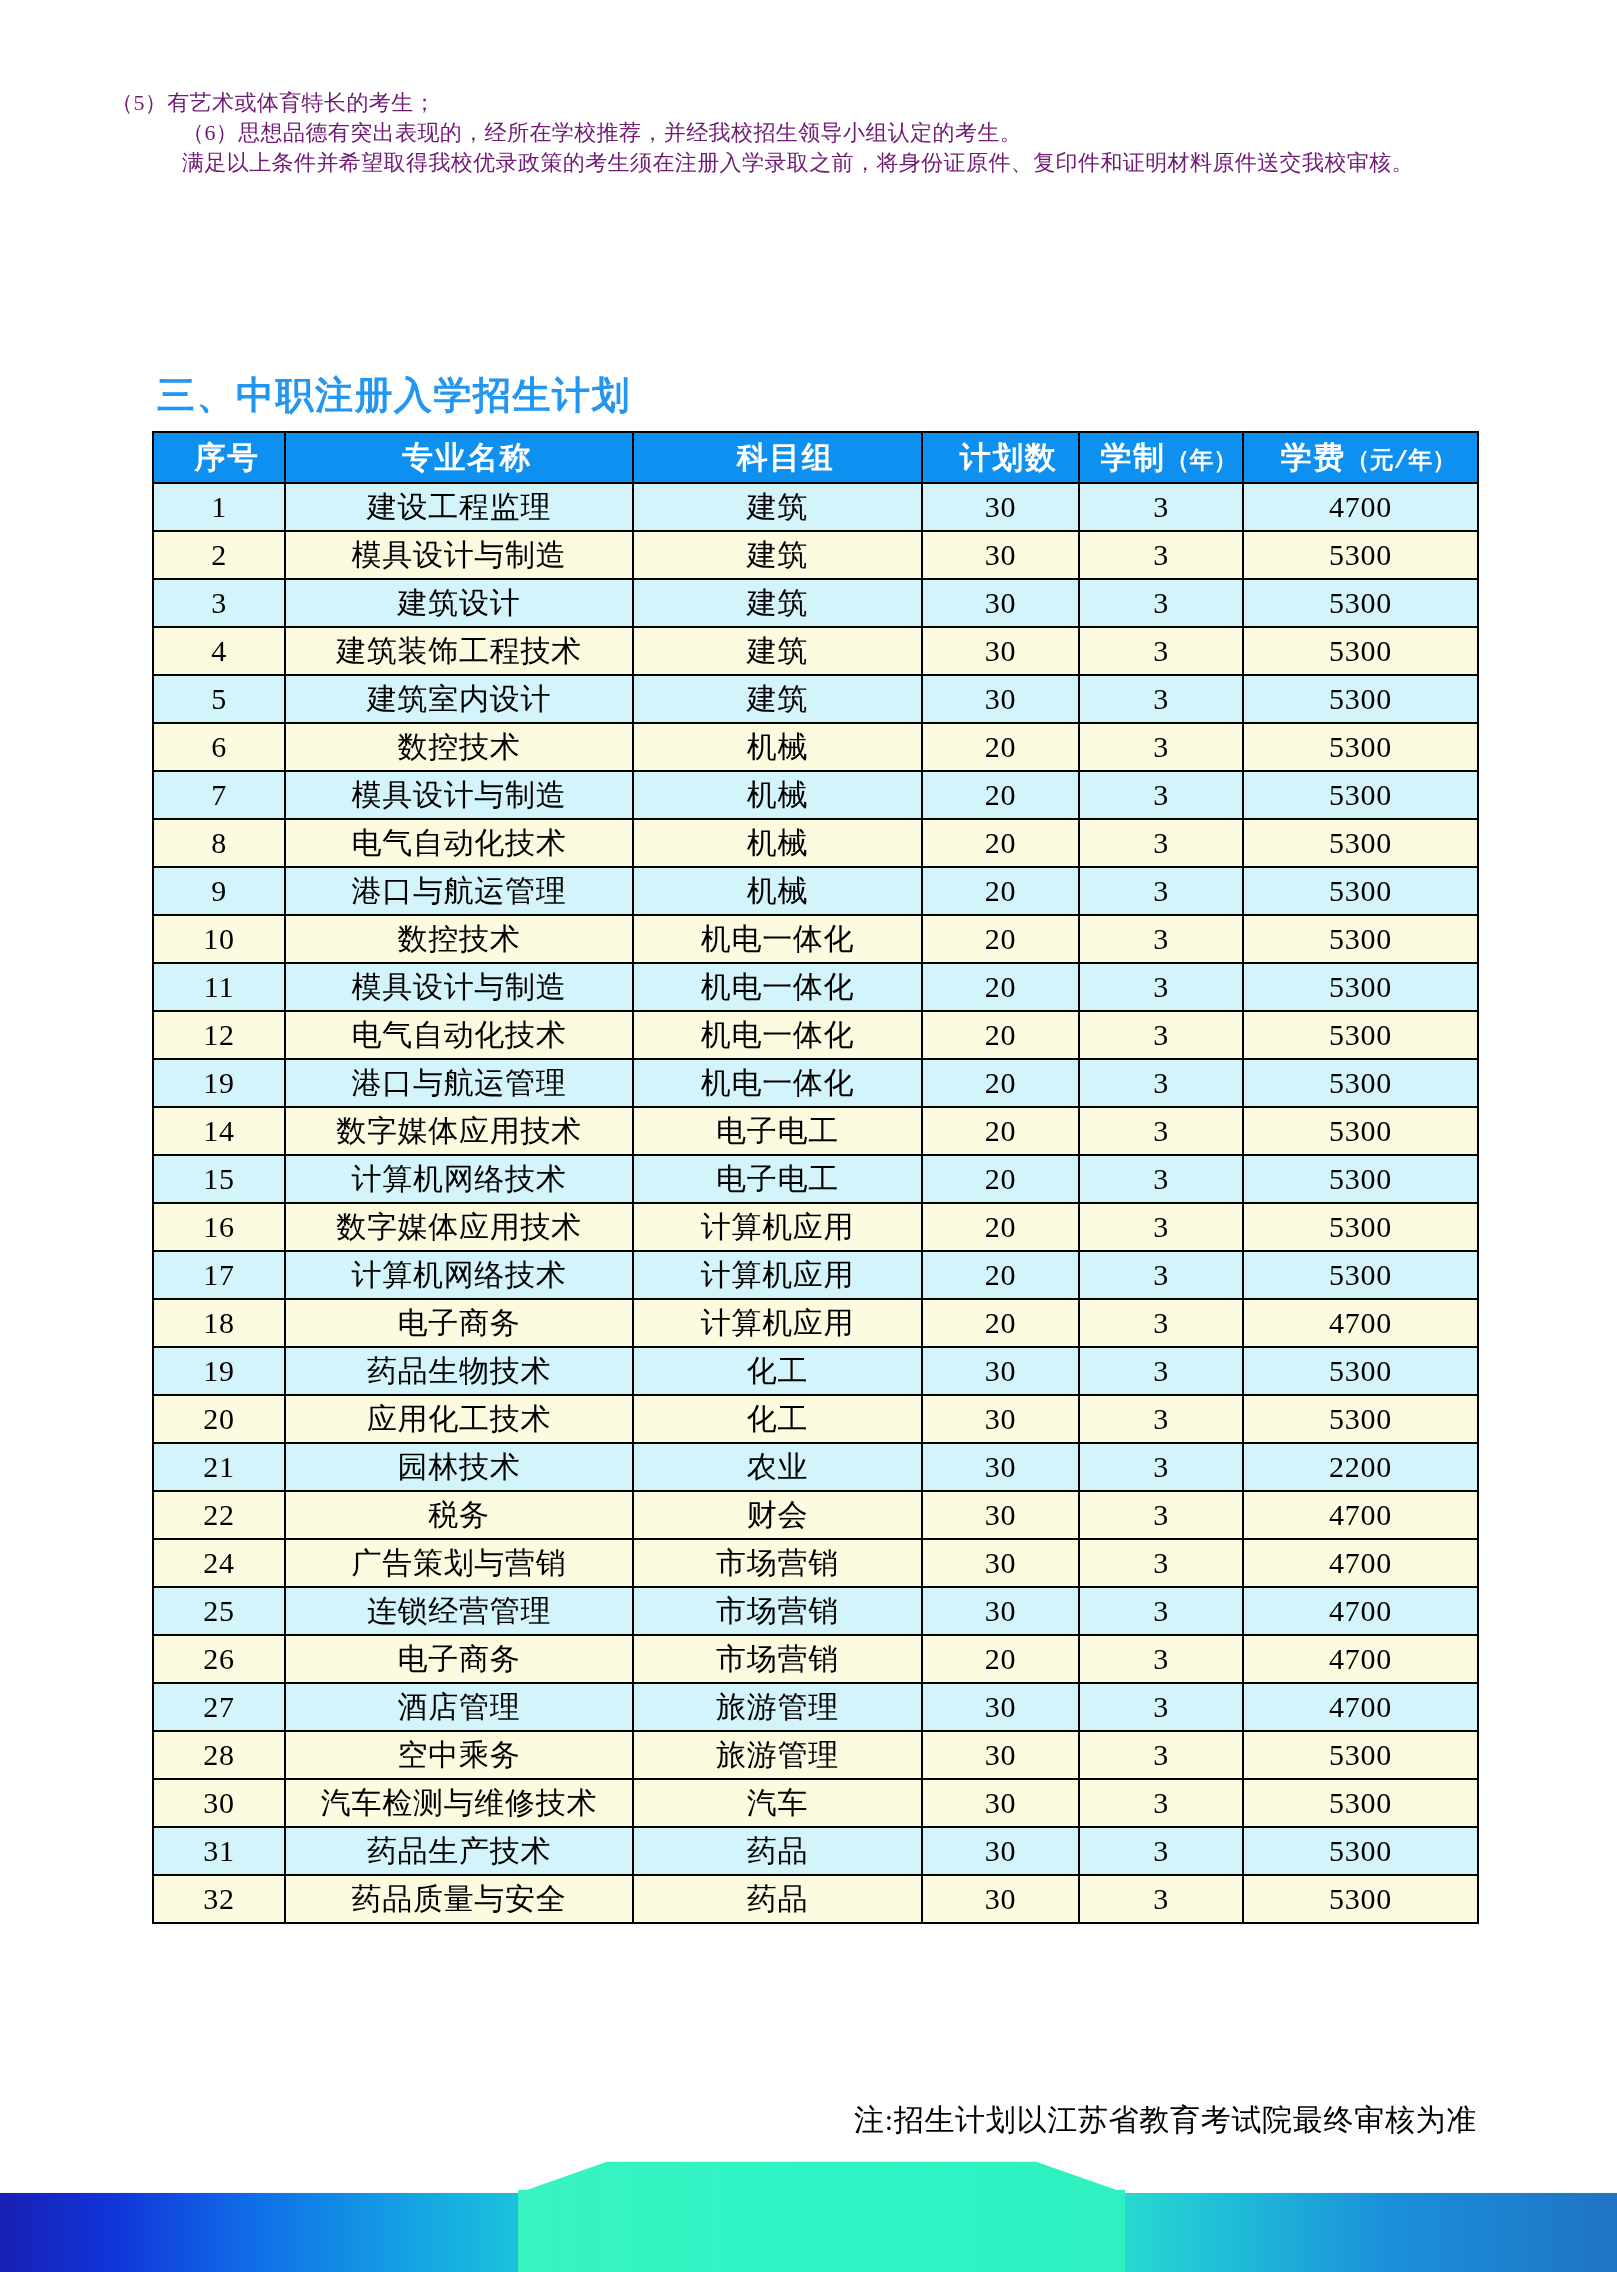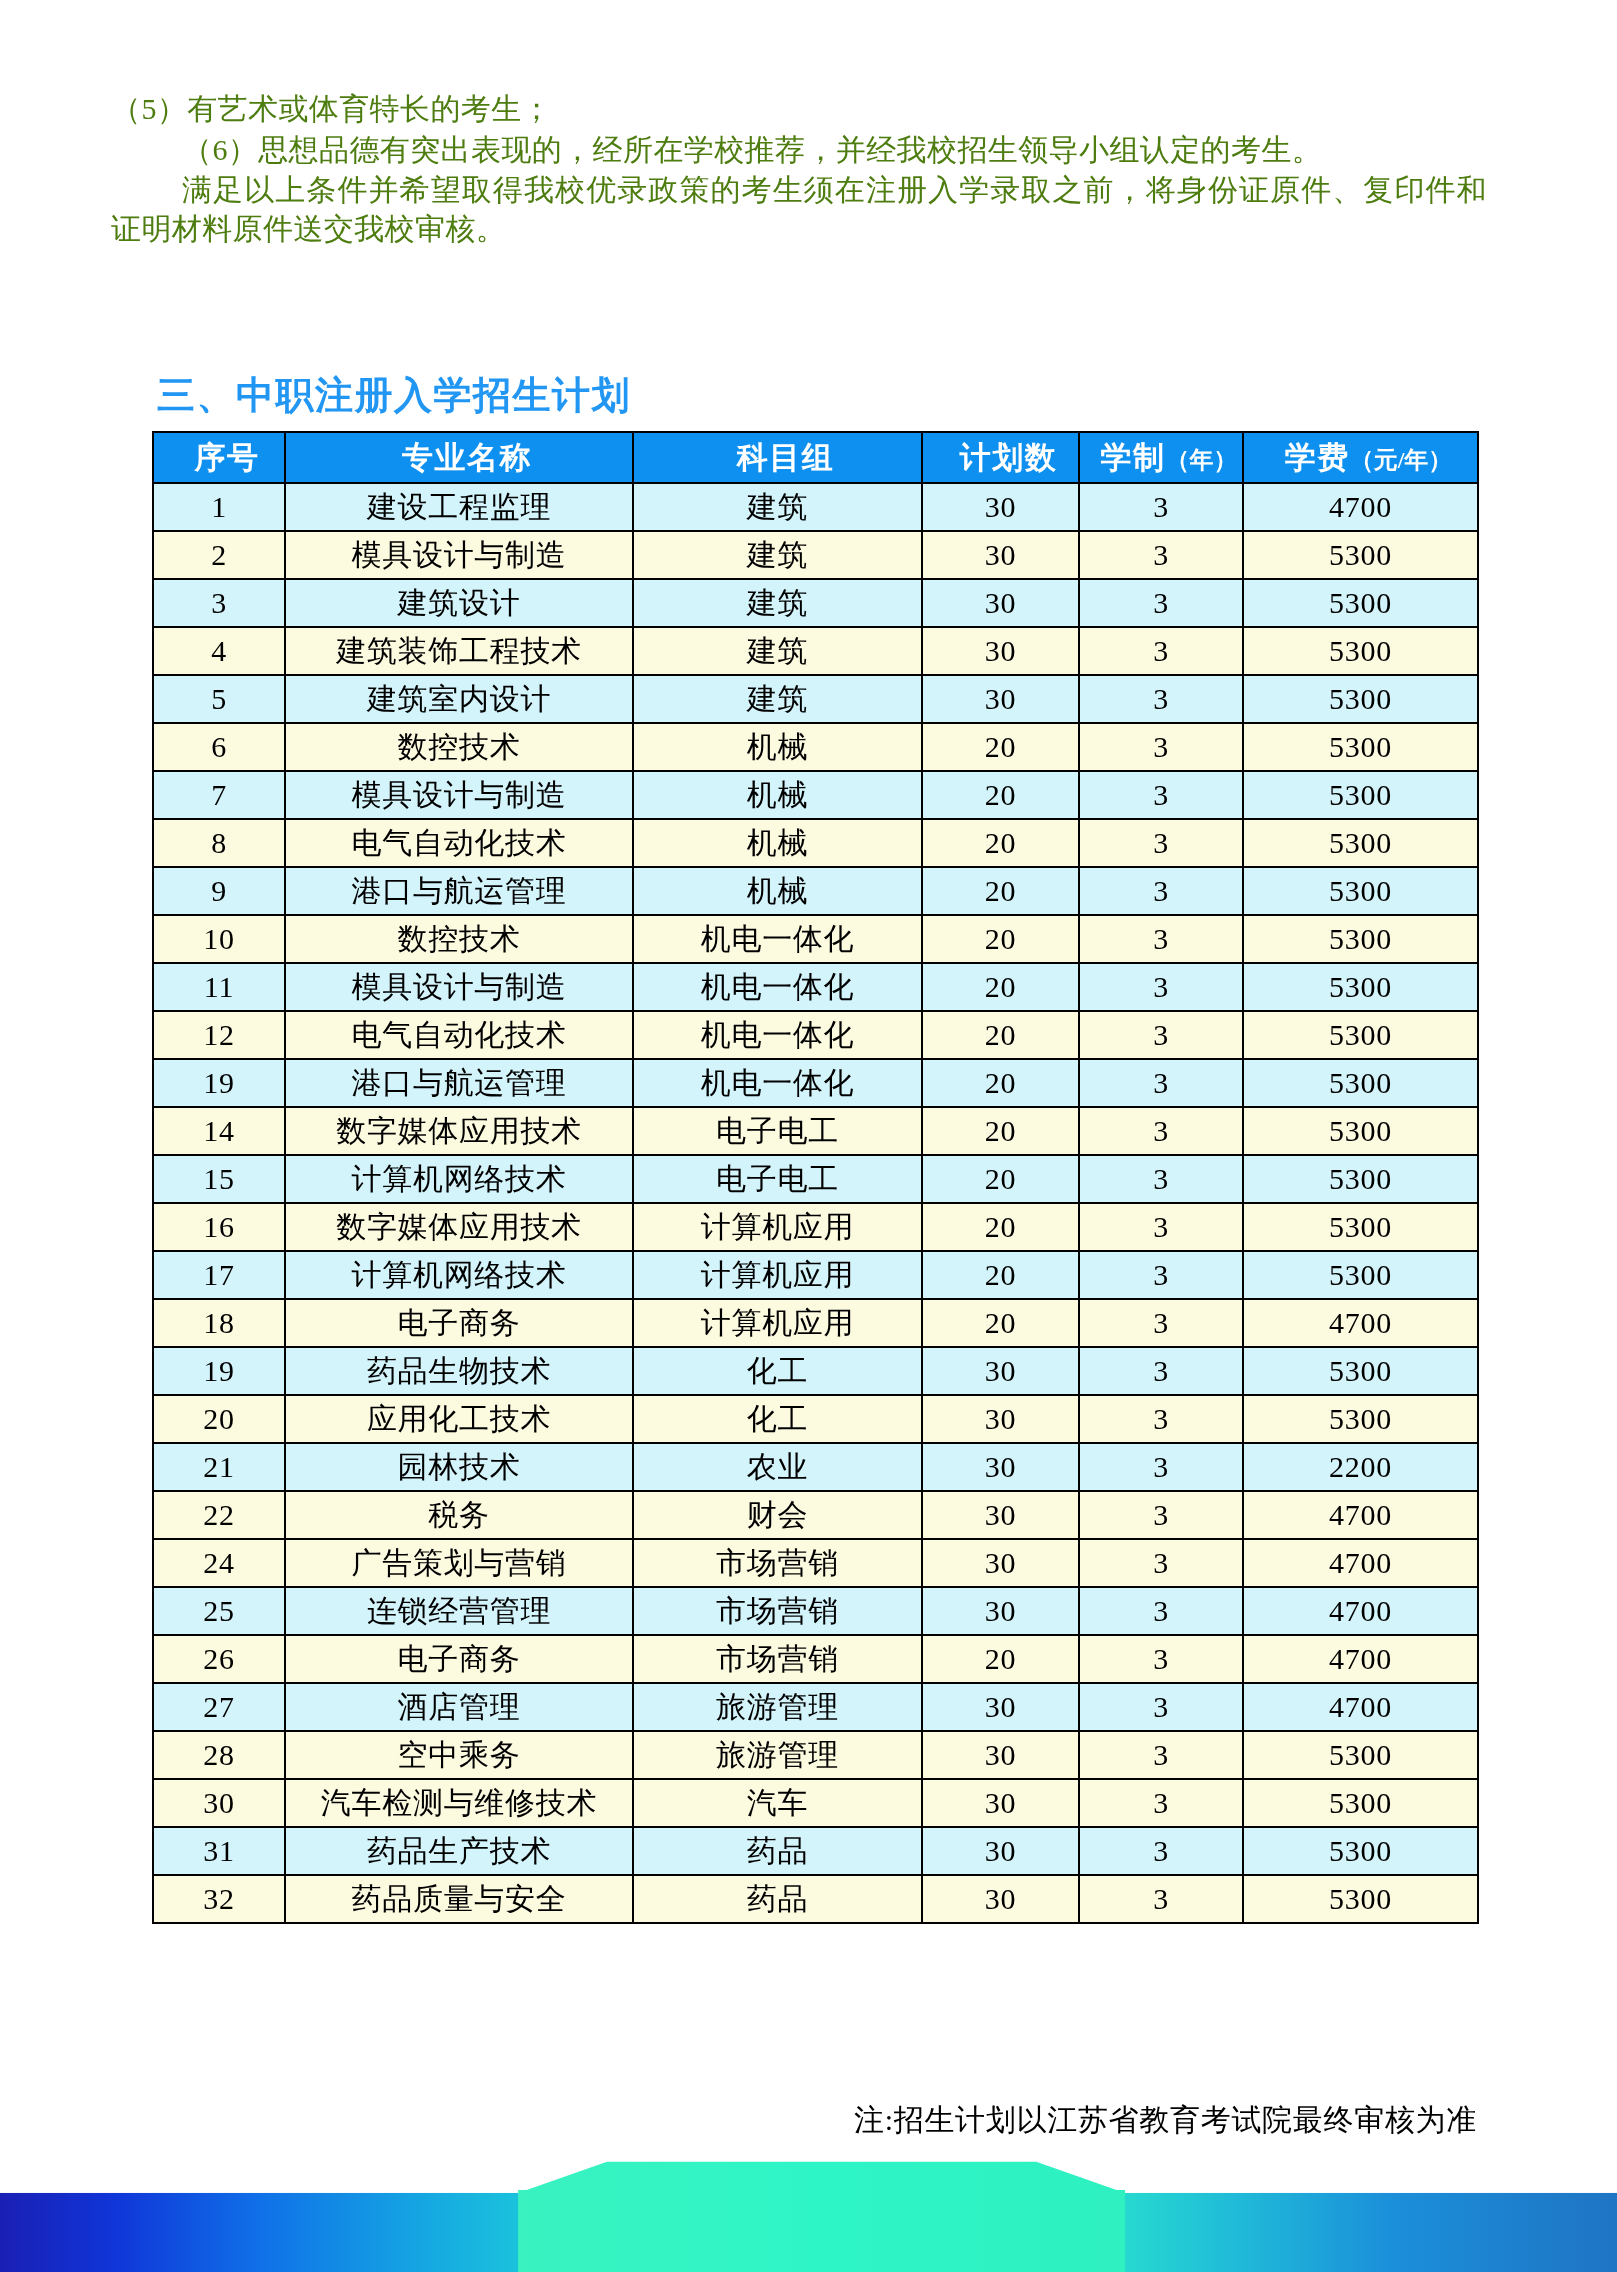--- a/index.html
+++ b/index.html
@@ -12,23 +12,23 @@
   }
 
   .page {
     position:absolute; inset:0;
   }
 
   
   .prose {
     position:absolute;
     left:111px; top:89px; width:1376px;
-    font-size:30px;
+    font-size:22px;
     line-height:1.30;
-    color:#4d7c0f;
+    color:#701a75;
     letter-spacing:0.4px;
   }
   .prose p { margin:0 0 1.5px 0; text-align:justify; }
   .indent { text-indent:71px; }
 
   
   .section-heading {
     position:absolute;
     left:157px; top:370px;
     font-size:38px;
@@ -63,21 +63,21 @@
     vertical-align:middle;
     height:46px;
     padding:0;
     white-space:nowrap;
   }
   table.plan thead th {
     background:#0e90f0;
     color:#ffffff;
     font-size:31px;
     font-weight:bold;
-    font-family:Liberation Serif, serif;
+    font-family:Liberation Mono, monospace;
     letter-spacing:1.5px;
     height:49px;
     padding-left:16px;
   }
   table.plan thead th .small { font-size:24px; letter-spacing:0; }
 
   table.plan tbody td {
     font-size:30px;
     color:#000000;
     letter-spacing:0.7px;

